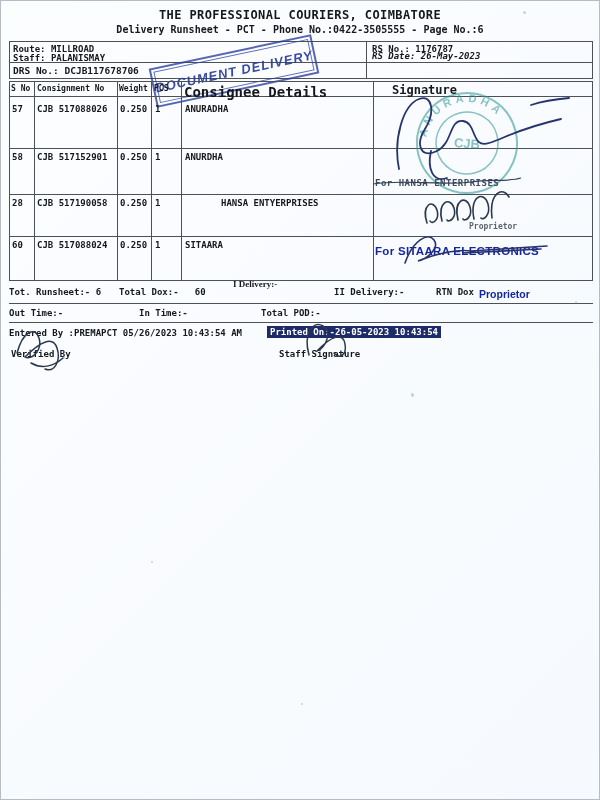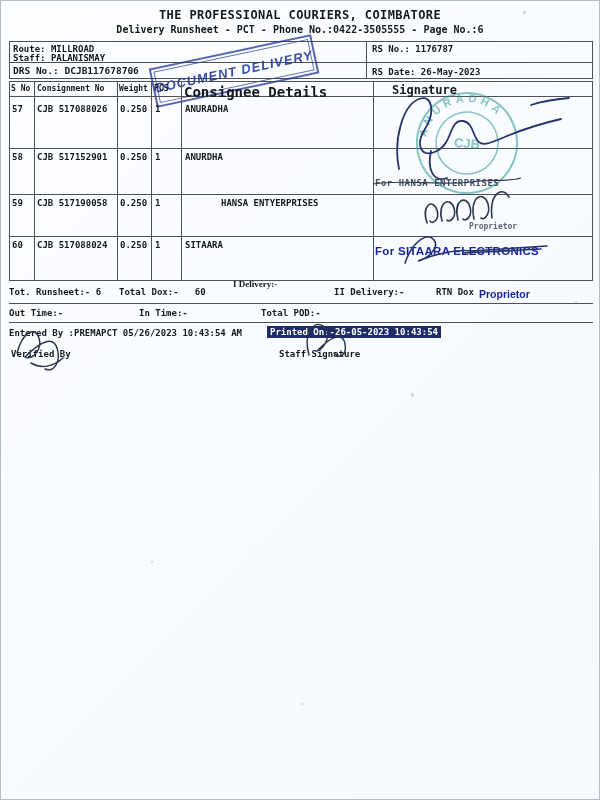--- a/index.html
+++ b/index.html
@@ -45,21 +45,21 @@
   <div class="t title" style="left:0;top:8px;">THE PROFESSIONAL COURIERS, COIMBATORE</div>
   <div class="t subtitle" style="left:0;top:23px;">Delivery Runsheet - PCT - Phone No.:0422-3505555 - Page No.:6</div>
 
   <div class="rect" style="left:8px;top:40px;width:584px;height:38px;"></div>
   <div class="vline" style="left:365px;top:40px;height:38px;"></div>
   <div class="hline" style="left:8px;top:61px;width:584px;"></div>
   <div class="t" style="left:12px;top:43px;">Route: MILLROAD</div>
   <div class="t" style="left:12px;top:52px;">Staff: PALANISMAY</div>
   <div class="t" style="left:12px;top:65px;font-size:9.5px;">DRS No.: DCJB117678706</div>
   <div class="t" style="left:371px;top:43px;">RS No.: 1176787</div>
-  <div class="t" style="left:371px;top:66px;">RS Date: 26-May-2023</div>
+  <div class="t" style="left:371px;top:50px;font-style:italic;">RS Date: 26-May-2023</div>
 
   <div class="stamp-dd">
     <div class="stamp-dd-inner">
       <span class="stamp-dd-text">DOCUMENT DELIVERY</span>
     </div>
   </div>
 
   <div class="rect" style="left:8px;top:80px;width:584px;height:200px;"></div>
   <div class="vline" style="left:33px;top:80px;height:200px;"></div>
   <div class="vline" style="left:116px;top:80px;height:200px;"></div>
@@ -83,21 +83,21 @@
   <div class="t" style="left:119px;top:103px;">0.250</div>
   <div class="t" style="left:154px;top:103px;">1</div>
   <div class="t" style="left:184px;top:103px;">ANURADHA</div>
 
   <div class="t" style="left:11px;top:151px;">58</div>
   <div class="t" style="left:36px;top:151px;">CJB 517152901</div>
   <div class="t" style="left:119px;top:151px;">0.250</div>
   <div class="t" style="left:154px;top:151px;">1</div>
   <div class="t" style="left:184px;top:151px;">ANURDHA</div>
 
-  <div class="t" style="left:11px;top:197px;">59</div>
+  <div class="t" style="left:11px;top:197px;">28</div>
   <div class="t" style="left:36px;top:197px;">CJB 517190058</div>
   <div class="t" style="left:119px;top:197px;">0.250</div>
   <div class="t" style="left:154px;top:197px;">1</div>
   <div class="t" style="left:184px;top:197px;padding-left:36px;">HANSA ENTYERPRISES</div>
 
   <div class="t" style="left:11px;top:239px;">60</div>
   <div class="t" style="left:36px;top:239px;">CJB 517088024</div>
   <div class="t" style="left:119px;top:239px;">0.250</div>
   <div class="t" style="left:154px;top:239px;">1</div>
   <div class="t" style="left:184px;top:239px;">SITAARA</div>

